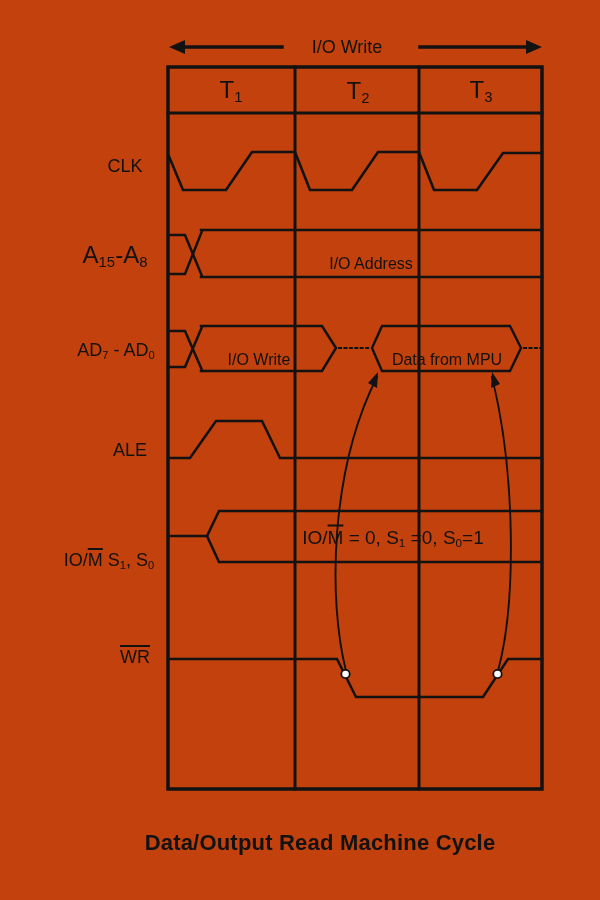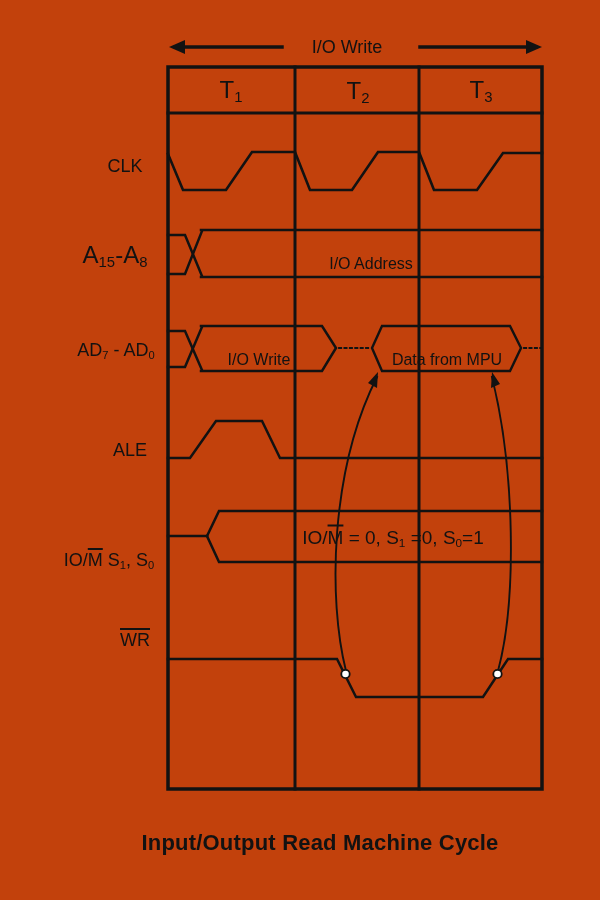--- a/index.html
+++ b/index.html
@@ -83,22 +83,22 @@
   <div class="txt f18" style="left:347px; top:47px;">I/O Write</div>
   <div class="txt f24" style="left:231px; top:90px;"><span>T</span><span class="sub">1</span></div>
   <div class="txt f24" style="left:358px; top:91px;"><span>T</span><span class="sub">2</span></div>
   <div class="txt f24" style="left:481px; top:90px;"><span>T</span><span class="sub">3</span></div>
 
   <div class="txt f18" style="left:125px; top:166px;text-align:right;">CLK</div>
   <div class="txt f26" style="left:115px; top:255px;"><span>A</span><span class="sub">15</span><span>-A</span><span class="sub">8</span></div>
   <div class="txt f18" style="left:116px; top:350px;"><span>AD</span><span class="sub">7</span><span> - AD</span><span class="sub">0</span></div>
   <div class="txt f18" style="left:130px; top:450px;">ALE</div>
   <div class="txt f18" style="left:109px; top:537px;margin-top:23px;"><span>IO/</span><span class="ov">M</span><span> S</span><span class="sub">1</span><span>, S</span><span class="sub">0</span></div>
-  <div class="txt f18" style="left:135px; top:640px;text-align:center;"><span class="ov">WR</span></div>
+  <div class="txt f18" style="left:135px; top:657px;text-align:center;"><span class="ov">WR</span></div>
 
   <div class="txt f16" style="left:371px; top:252px;">I/O Address</div>
   <div class="txt f16" style="left:259px; top:348px;">I/O Write</div>
   <div class="txt f16" style="left:447px; top:348px;">Data from MPU</div>
   <div class="txt f19" style="left:393px; top:537px;"><span>IO/</span><span class="ov">M</span><span> = 0, S</span><span class="sub">1</span><span> =0, S</span><span class="sub">0</span><span>=1</span></div>
 
-  <div class="txt caption" style="left:320px; top:843px;">Input/Output Read Machine Cycle</div>
+  <div class="txt caption" style="left:320px; top:843px;">Data/Output Read Machine Cycle</div>
 
 </div>
 
 </body></html>

